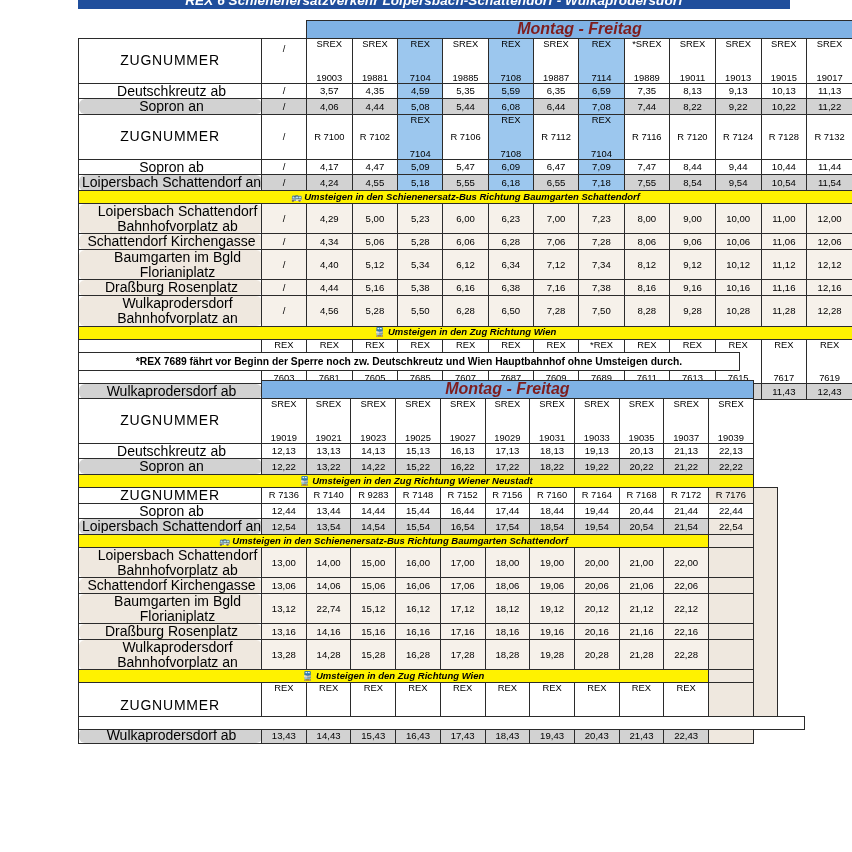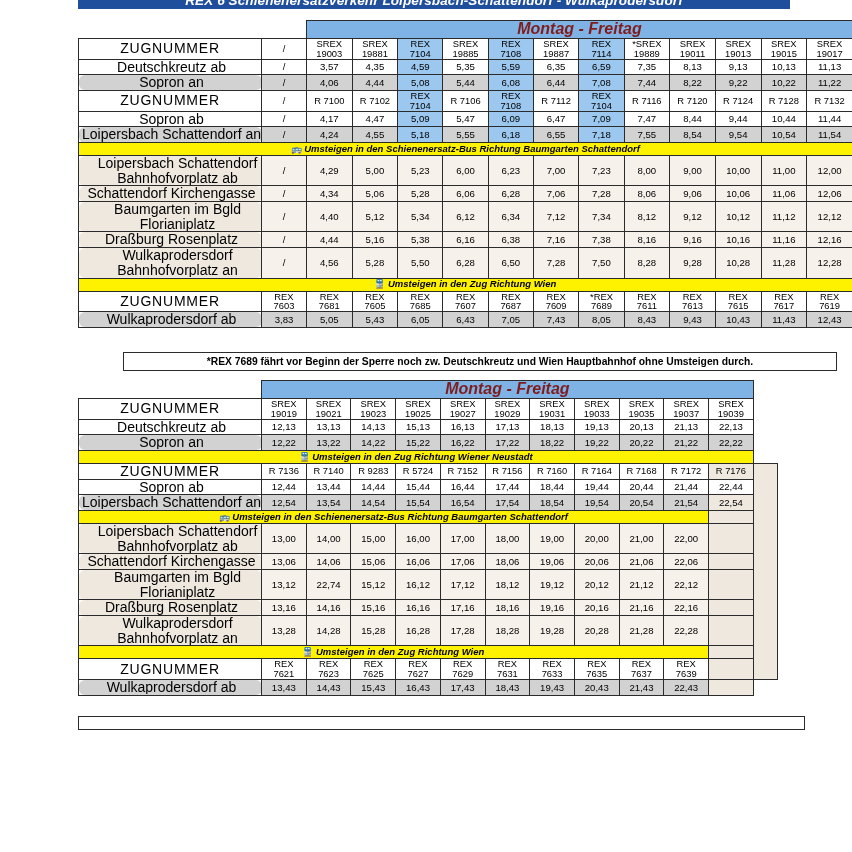--- a/index.html
+++ b/index.html
@@ -74,21 +74,21 @@
     font-style: italic;
     font-weight: bold;
     font-size: 16px;
     color: #7f1d1d;
     height: 17px;
   }
   .noborder { border: none !important; background: transparent !important; }
 
   .tnum { font-size: 9.4px; height: 23px; }
   .tnum .t1 { display:block; }
-  .tnum .t2 { display:block; }
+  .tnum .t2 { display:block;margin-top:24px; }
   .blue { background: #9CC7EE !important; }
   .grey { background: #D2D2D2 !important; }
   .beige { background: #EFE8DF !important; }
   .beige-lt { background: #F6F1EA !important; }
 
   .yel {
     background: #FFF200 !important;
     font-style: italic;
     font-weight: bold;
     font-size: 9.5px;
@@ -131,21 +131,21 @@
     writing-mode: vertical-rl;
     transform: rotate(180deg);
     font-size: 11.5px;
     white-space: nowrap;
     display: block;
     margin: 0 auto;
   }
 
   
   #table1-block { position: absolute; left: 78px; top: 20px; width: 775px; }
-  #note1-block  { position: absolute; left: 78px; top: 352px; width: 714px; padding-left: 45px; }
+  #note1-block  { position: absolute; left: 78px; top: 352px; width: 662px; }
   #table2-block { position: absolute; left: 78px; top: 380px; width: 700px; }
   #foot-block   { position: absolute; left: 78px; top: 716px; width: 727px; }
 </style>
 </head>
 <body>
 
 <div class="banner-wrap">
   <div class="banner">REX 6  Schienenersatzverkehr Loipersbach-Schattendorf - Wulkaprodersdorf</div>
 </div>
 
@@ -594,21 +594,21 @@
         </tr>
         <tr>
           <td colspan="12" class="yel"><span class="ico">🚆</span>Umsteigen in den Zug Richtung Wiener Neustadt</td>
           <td class="noborder"></td>
         </tr>
         <tr>
           <td class="zugnummer">ZUGNUMMER</td>
           <td class="tnum">R 7136</td>
           <td class="tnum">R 7140</td>
           <td class="tnum">R 9283</td>
-          <td class="tnum">R 5724</td>
+          <td class="tnum">R 7148</td>
           <td class="tnum">R 7152</td>
           <td class="tnum">R 7156</td>
           <td class="tnum">R 7160</td>
           <td class="tnum">R 7164</td>
           <td class="tnum">R 7168</td>
           <td class="tnum">R 7172</td>
           <td class="tnum beige">R 7176</td>
           <td rowspan="11" class="vert-cell">
             <span class="vert-txt"></span>
           </td>

